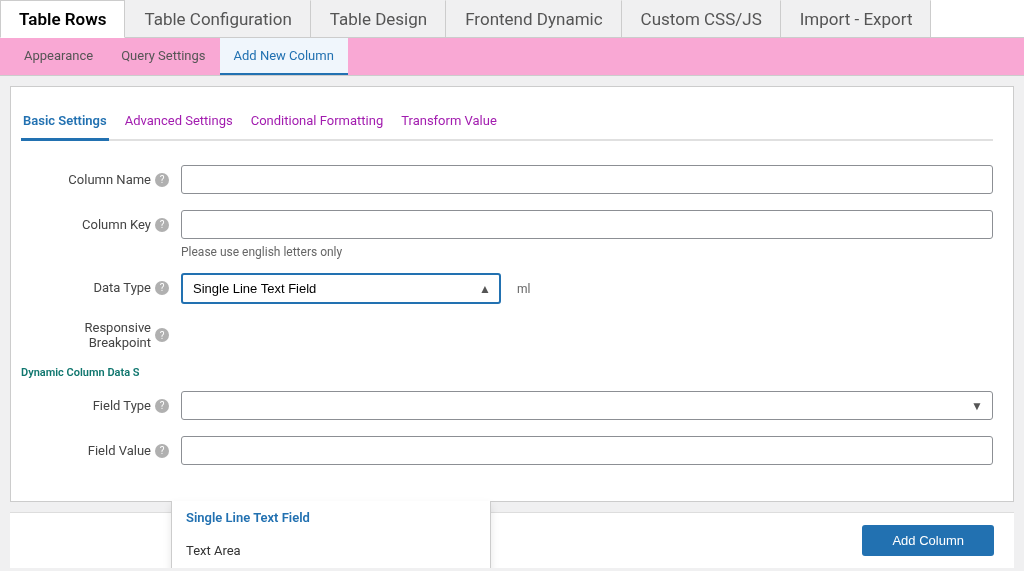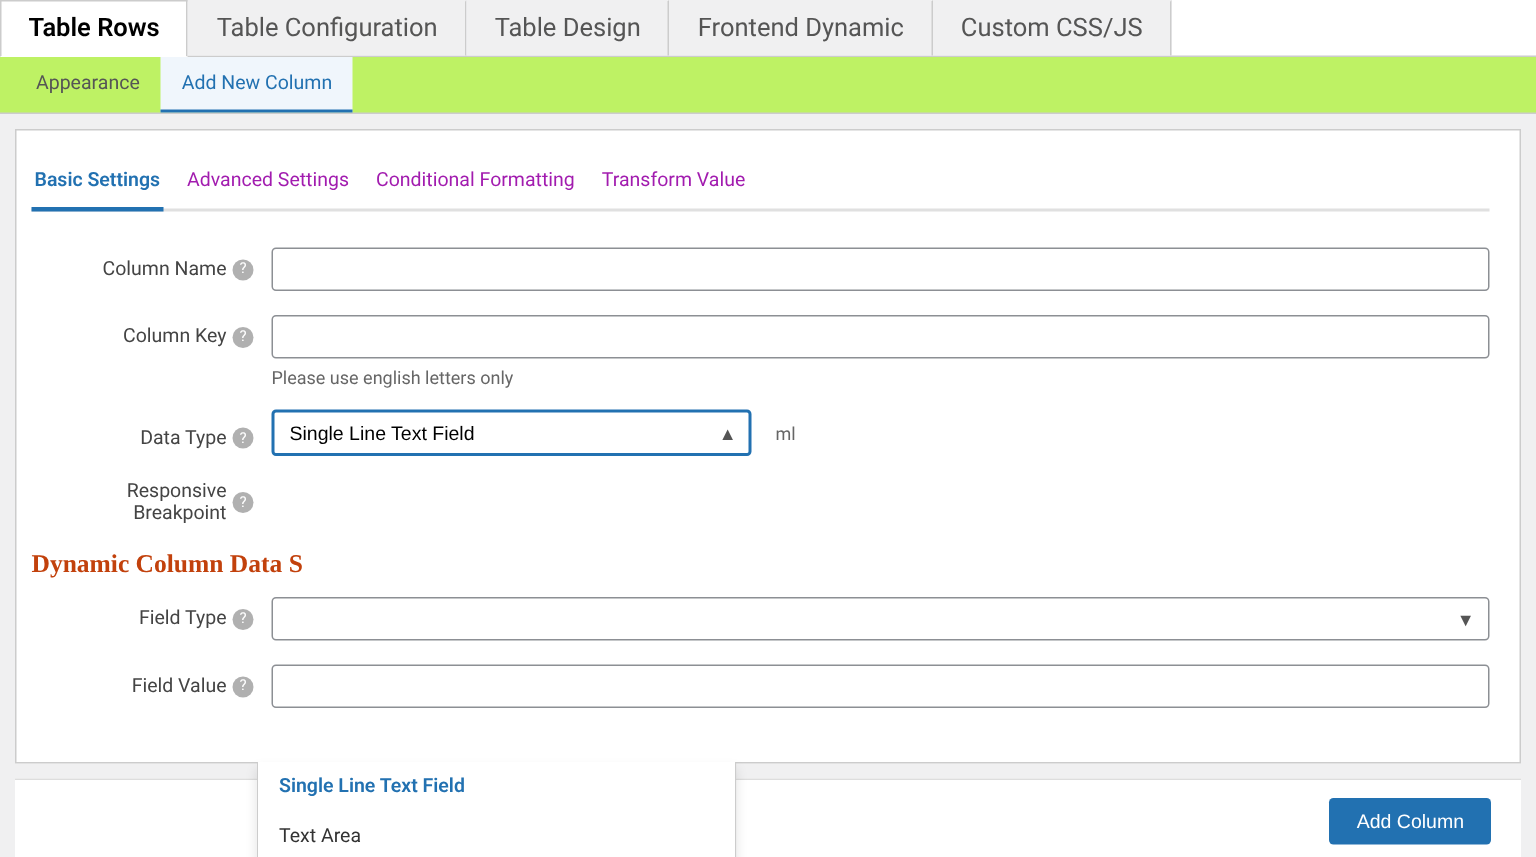--- a/index.html
+++ b/index.html
@@ -33,21 +33,21 @@
       border-left: 1px solid #ccc;
       border-right: 1px solid #ccc;
       border-bottom: 1px solid #fff;
       margin-bottom: -1px;
       z-index: 1;
     }
 
     
     .sub-nav {
       display: flex;
-      background: #bef264;
+      background: #f9a8d4;
       border-bottom: 1px solid #ccc;
       padding: 0 10px;
     }
     .sub-nav-tab {
       padding: 10px 14px;
       cursor: pointer;
       font-size: 13px;
       color: #555;
       border-bottom: 2px solid transparent;
     }
@@ -188,41 +188,40 @@
 
     
     .ml-label {
       font-size: 12px;
       color: #666;
       margin-left: 8px;
     }
 
     
     .section-heading {
-      font-size: 17px;
+      font-size: 11px;
       font-weight: 600;
-      color: #c2410c;
+      color: #0f766e;
       margin: 16px 0 12px 0;
-      font-family: Liberation Serif, serif;
     }
 
     
     .bottom-bar {
       display: flex;
       justify-content: flex-end;
       padding: 12px 20px;
       border-top: 1px solid #ddd;
       background: #fff;
       margin: 0 10px;
     }
     .add-column-btn {
       background: #2271b1;
       color: #fff;
       border: none;
-      padding: 8px 18px;
+      padding: 8px 30px;
       border-radius: 3px;
       font-size: 13px;
       cursor: pointer;
       font-weight: 500;
     }
 
     .right-side {
       flex: 1;
       display: flex;
       align-items: center;
@@ -231,24 +230,26 @@
   </style>
 </head>
 <body>
 
 <div class="top-nav">
   <div class="top-nav-tab active">Table Rows</div>
   <div class="top-nav-tab">Table Configuration</div>
   <div class="top-nav-tab">Table Design</div>
   <div class="top-nav-tab">Frontend Dynamic</div>
   <div class="top-nav-tab">Custom CSS/JS</div>
+  <div class="top-nav-tab">Import - Export</div>
 </div>
 
 <div class="sub-nav">
   <div class="sub-nav-tab">Appearance</div>
+  <div class="sub-nav-tab">Query Settings</div>
   <div class="sub-nav-tab active">Add New Column</div>
 </div>
 
 <div class="content">
 
   <div class="settings-tabs">
     <div class="settings-tab active">Basic Settings</div>
     <div class="settings-tab">Advanced Settings</div>
     <div class="settings-tab">Conditional Formatting</div>
     <div class="settings-tab">Transform Value</div>
@@ -264,21 +265,21 @@
 
   <div class="form-row">
     <div class="form-label">
       <span>Column Key</span>
       <span class="info-icon">?</span>
     </div>
     <input class="form-input" type="text" style="">
   </div>
   <div class="hint-text">Please use english letters only</div>
 
-  <div class="form-row" style="align-items: center;">
+  <div class="form-row" style="align-items: flex-start;">
     <div class="form-label" style="margin-top: 7px;">
       <span>Data Type</span>
       <span class="info-icon">?</span>
     </div>
     <div class="right-side">
       <div class="select-wrapper">
         <select class="data-type-select">
           <option>Single Line Text Field</option>
           <option>Text Area</option>
           <option>HTML Field</option>

